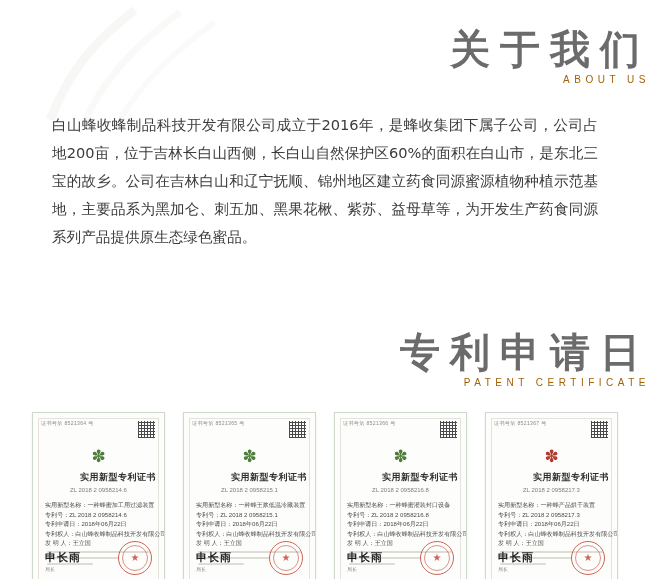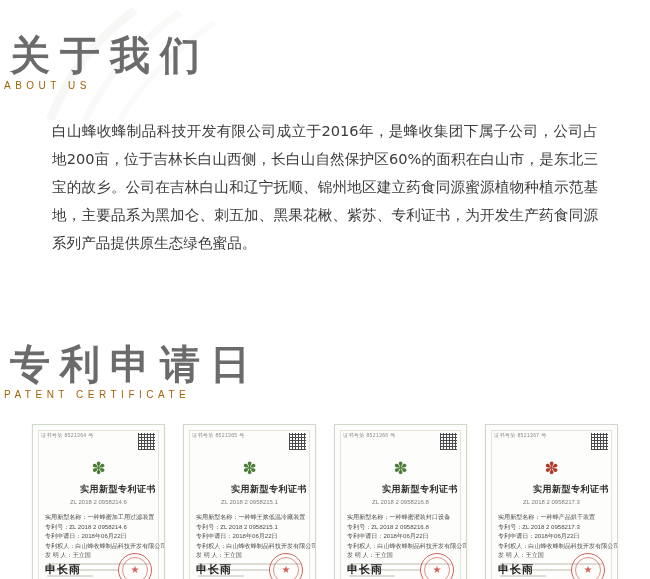--- a/index.html
+++ b/index.html
@@ -25,22 +25,22 @@
     height: 120px;
     opacity: 0.35;
     pointer-events: none;
   }
 
   .section {
     position: relative;
   }
 
   .section-title {
-    text-align: left;
-    padding-top: 30px;
+    text-align: right;
+    padding-top: 24px;
   }
   .section-title .cn {
     font-family: "DejaVu Sans", "Liberation Sans", sans-serif;
     font-size: 40px;
     font-weight: bold;
     letter-spacing: 10px;
     color: #6b6b6b;
     line-height: 1.25;
     text-indent: 10px;
   }
@@ -250,21 +250,21 @@
   <path d="M10 120 C 30 70, 55 40, 95 10" stroke="#e9e9e6" stroke-width="9" fill="none"></path>
   <path d="M45 120 C 65 78, 95 45, 140 12" stroke="#efefec" stroke-width="7" fill="none"></path>
   <path d="M80 120 C 100 85, 130 55, 175 22" stroke="#f3f3f1" stroke-width="6" fill="none"></path>
 </svg>
 
 <div class="section">
   <div class="section-title">
     <div class="cn">关于我们</div>
     <div class="en">ABOUT US</div>
   </div>
-  <div class="about-text">白山蜂收蜂制品科技开发有限公司成立于2016年，是蜂收集团下属子公司，公司占地200亩，位于吉林长白山西侧，长白山自然保护区60%的面积在白山市，是东北三宝的故乡。公司在吉林白山和辽宁抚顺、锦州地区建立药食同源蜜源植物种植示范基地，主要品系为黑加仑、刺五加、黑果花楸、紫苏、专利证书，为开发生产药食同源系列产品提供原生态绿色蜜品。</div>
+  <div class="about-text">白山蜂收蜂制品科技开发有限公司成立于2016年，是蜂收集团下属子公司，公司占地200亩，位于吉林长白山西侧，长白山自然保护区60%的面积在白山市，是东北三宝的故乡。公司在吉林白山和辽宁抚顺、锦州地区建立药食同源蜜源植物种植示范基地，主要品系为黑加仑、刺五加、黑果花楸、紫苏、益母草等，为开发生产药食同源系列产品提供原生态绿色蜜品。</div>
 </div>
 
 <div class="section patent-section">
   <div class="section-title">
     <div class="cn">专利申请日</div>
     <div class="en">PATENT CERTIFICATE</div>
   </div>
 
   <div class="cert-row">
 

